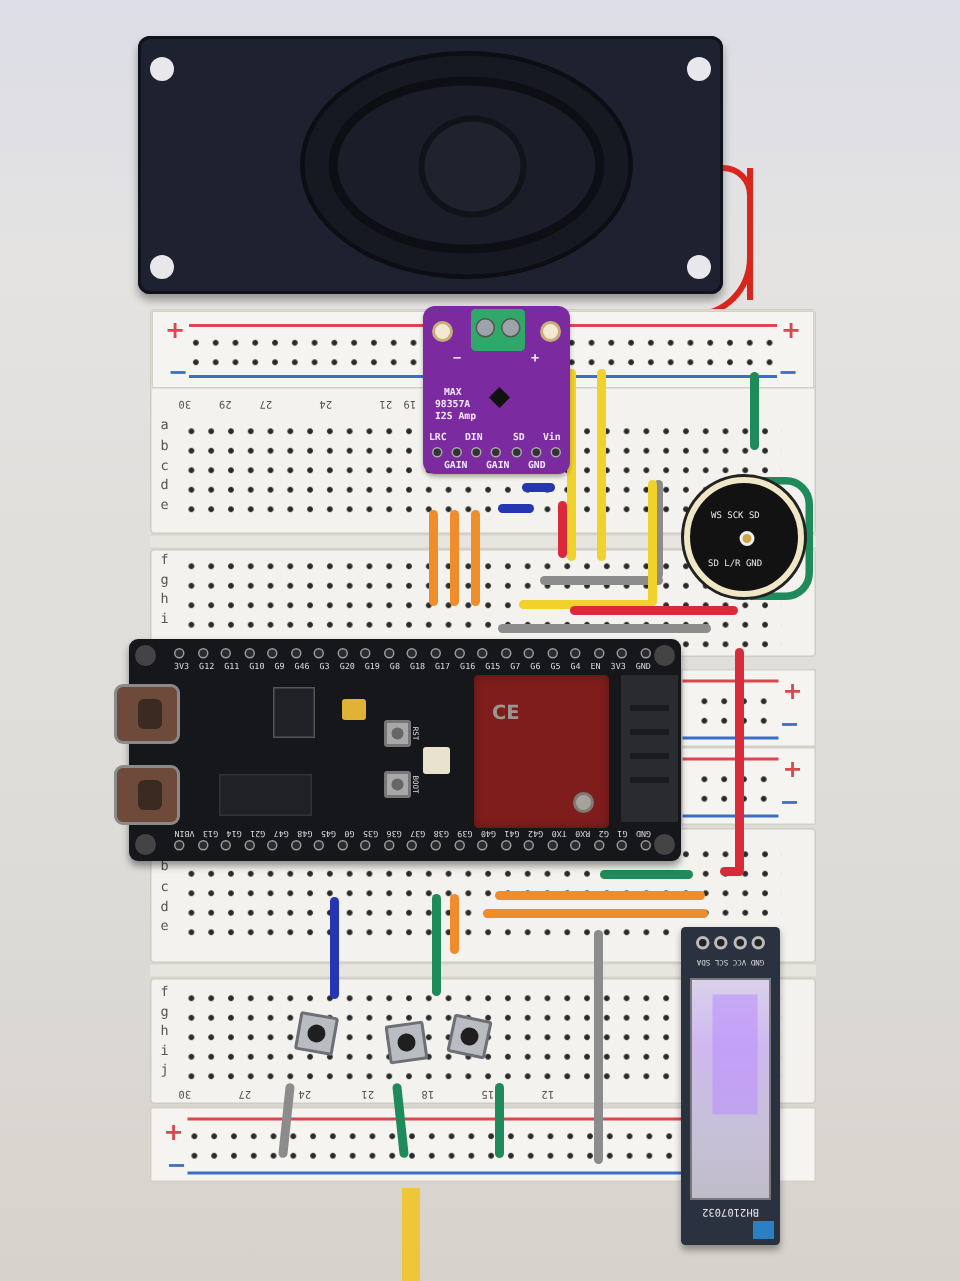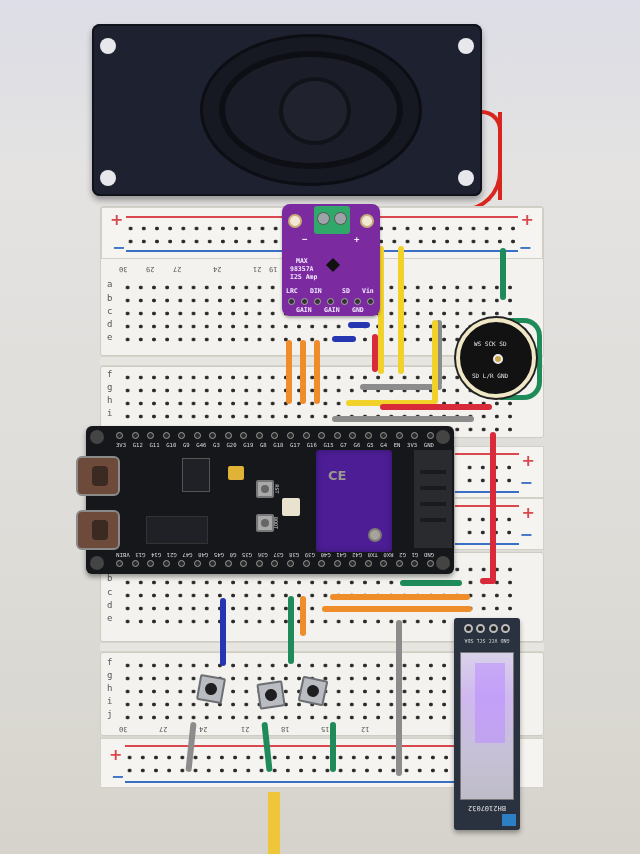--- a/index.html
+++ b/index.html
@@ -102,22 +102,22 @@
     background: #16171b; border-radius: 6px;
     box-shadow: 0 3px 5px rgba(0,0,0,.4);
   }
   .esp .pinlabels { position: absolute; left: 30px; right: 20px; display: flex; justify-content: space-between; font-size: 5.6px; color: #dcdcdc; font-family: "DejaVu Sans Mono", monospace; }
   .esp .pinlabels.bottom { transform: rotate(180deg); }
   .esp .pins { position: absolute; left: 30px; right: 20px; height: 8px; display: flex; justify-content: space-between; }
   .esp .pins span { width: 7px; height: 7px; border-radius: 50%; background: #2b2b2b; border: 1.5px solid #9b9b9b; }
   .usb { position: absolute; left: -10px; width: 44px; height: 40px; background: #6e4a3a; border-radius: 6px; border: 2px solid #8a8a8a; }
   .usb::after { content: ""; position: absolute; left: 14px; top: 8px; width: 16px; height: 20px; background: #3a2a22; border-radius: 4px; }
   .esp .module {
-    position: absolute; left: 230px; top: 24px; width: 76px; height: 102px;
-    background: #4c1d95; border-radius: 3px;
+    position: absolute; left: 230px; top: 24px; width: 90px; height: 102px;
+    background: #7f1d1d; border-radius: 3px;
     box-shadow: inset 0 0 6px rgba(0,0,0,.3);
   }
   .esp .module .mtext { position: absolute; left: 12px; top: 18px; font-size: 13px; color: #9a988f; font-weight: bold; }
   .esp .module .ufl { position: absolute; right: 10px; bottom: 10px; width: 14px; height: 14px; border-radius: 50%; background: #a6a39a; border: 2px solid #7c7a72; }
   .esp .antenna { position: absolute; left: 328px; top: 24px; width: 38px; height: 98px; background: #2a2b2f; }
   .esp .antenna i { position: absolute; left: 6px; height: 4px; width: 26px; background: #1a1b1e; }
   .esp .ic { position: absolute; left: 60px; top: 90px; width: 62px; height: 28px; background: #202126; border: 1px solid #333; }
   .esp .reg { position: absolute; left: 96px; top: 32px; width: 28px; height: 34px; background: #202126; border: 1px solid #555; }
   .esp .cap { position: absolute; left: 142px; top: 40px; width: 16px; height: 14px; background: #e0b236; border-radius: 2px; }
   .esp .btn { position: absolute; width: 18px; height: 18px; background: #a8a8a8; border-radius: 2px; border: 2px solid #777; }

